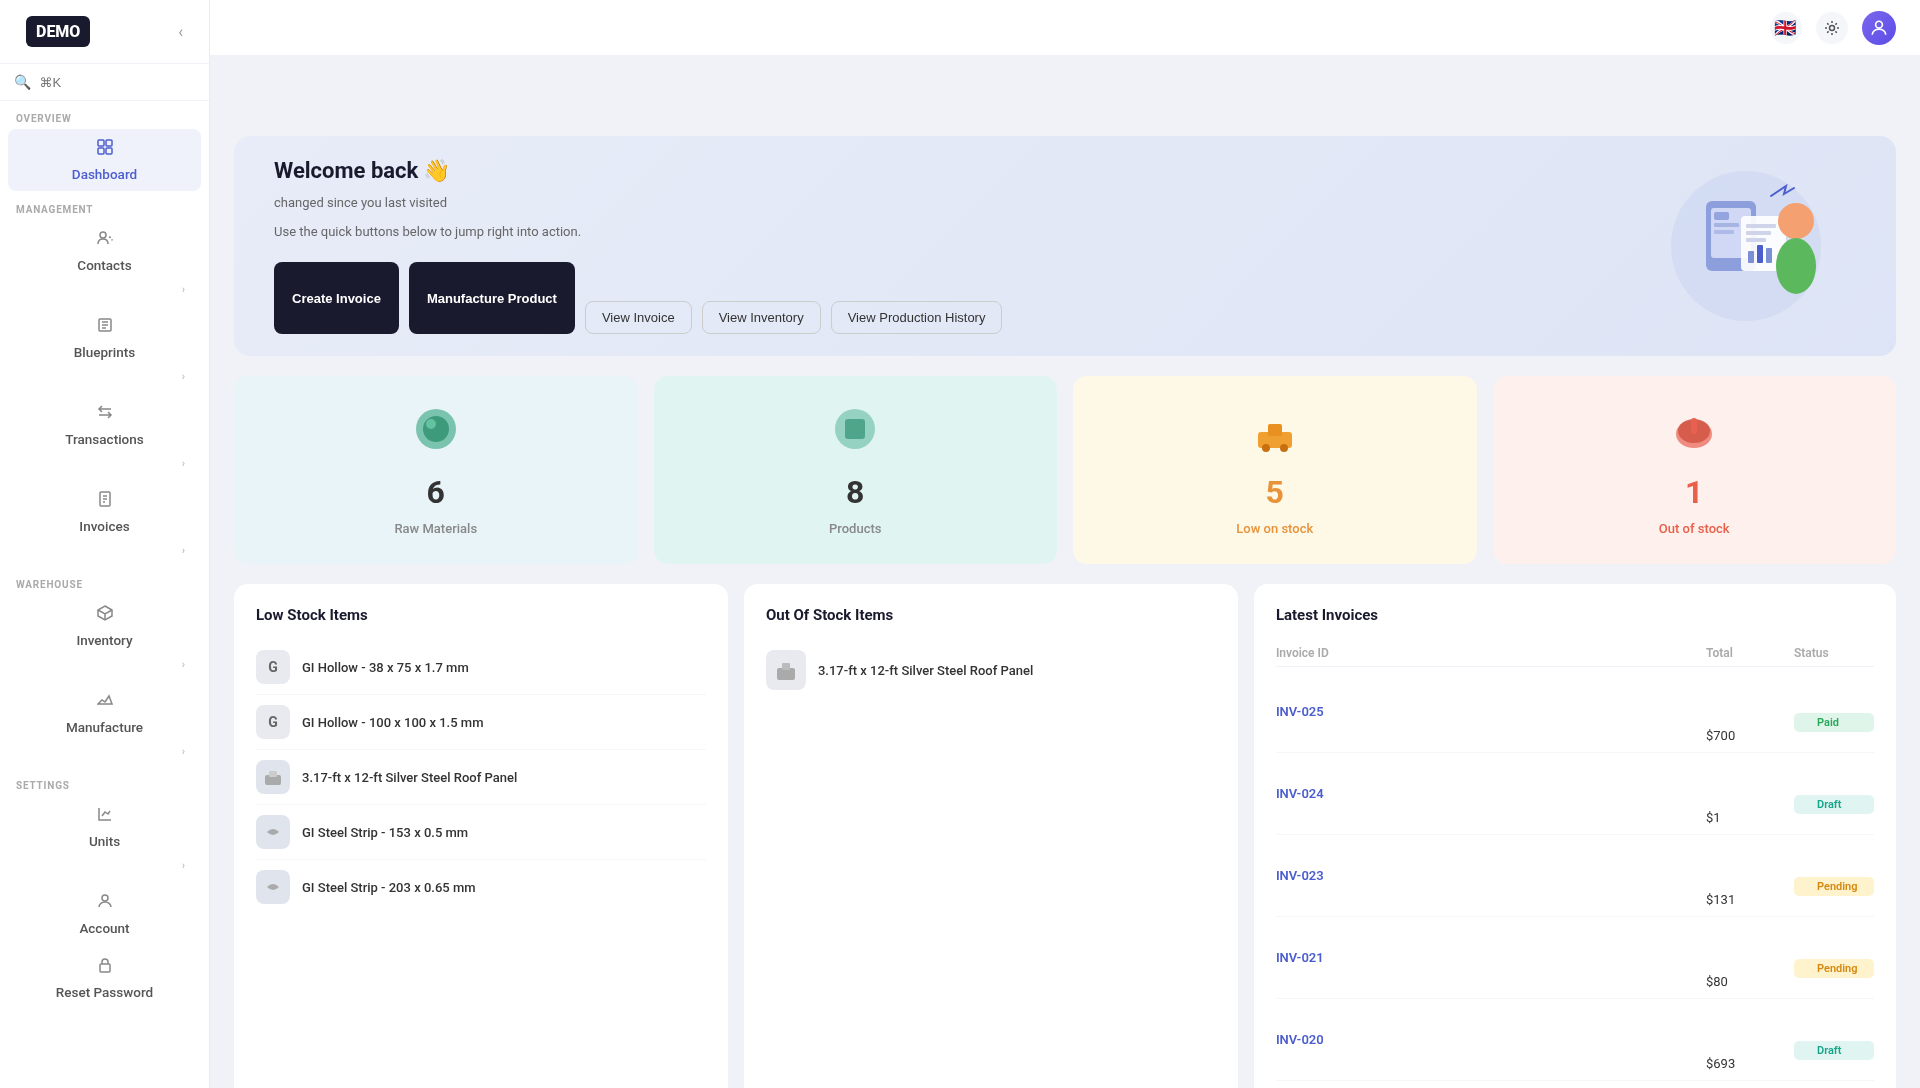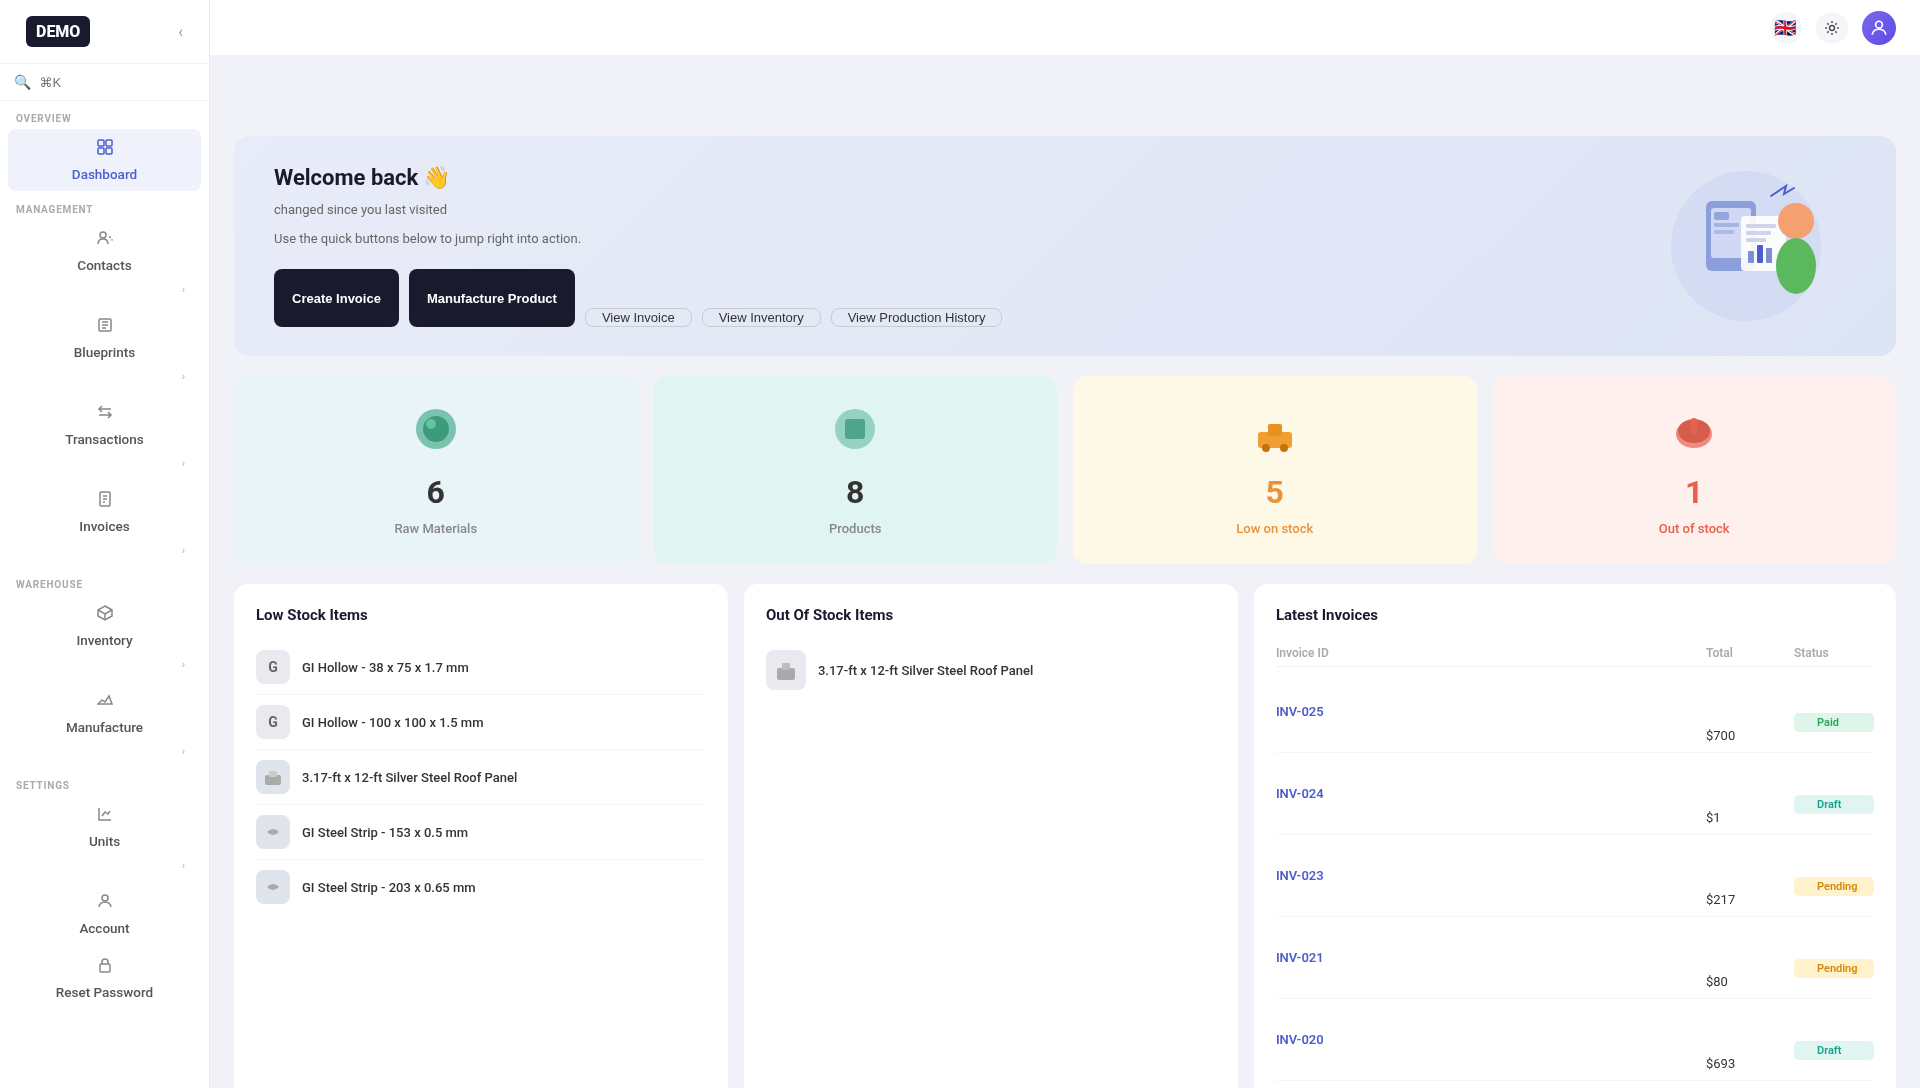--- a/index.html
+++ b/index.html
@@ -21,21 +21,21 @@
 
     
     #main { flex: 1; display: flex; flex-direction: column; overflow-y: auto; padding: 24px; gap: 20px; }
 
     
     .welcome-banner { background: linear-gradient(135deg, #e8ecf8 0%, #dde4f5 100%); border-radius: 16px; padding: 32px 40px; display: flex; align-items: center; justify-content: space-between; position: relative; overflow: hidden; min-height: 220px; }
     .welcome-text h2 { font-size: 22px; font-weight: 700; color: #1a1a2e; margin-bottom: 10px; }
     .welcome-text p { color: #666; font-size: 13px; line-height: 1.6; margin-bottom: 4px; }
     .welcome-actions { display: flex; gap: 10px; margin-top: 20px; flex-wrap: wrap; }
     .btn-primary { background: #1a1a2e; color: #fff; border: none; padding: 9px 18px; border-radius: 8px; font-size: 13px; font-weight: 600; cursor: pointer; }
-    .btn-outline { background: transparent; color: #333; border: 1.5px solid #ccc; padding: 1px 16px; border-radius: 8px; font-size: 13px; font-weight: 500; cursor: pointer; margin-top: 39px; }
+    .btn-outline { background: transparent; color: #333; border: 1.5px solid #ccc; padding: 8px 16px; border-radius: 8px; font-size: 13px; font-weight: 500; cursor: pointer; margin-top: 39px; }
     .banner-illustration { width: 220px; height: 170px; position: relative; display: flex; align-items: center; justify-content: center; }
 
     
     .stat-cards { display: grid; grid-template-columns: repeat(4, 1fr); gap: 16px; }
     .stat-card { background: #fff; border-radius: 14px; padding: 28px 20px; display: flex; flex-direction: column; align-items: center; gap: 10px; }
     .stat-card.blue { background: #e8f4f8; }
     .stat-card.teal { background: #e0f5f2; }
     .stat-card.yellow { background: #fef9e7; }
     .stat-card.peach { background: #fdf0ed; }
     .stat-icon { font-size: 36px; }
@@ -374,21 +374,21 @@
           <span class="invoice-total">$700</span>
           <span class="badge paid">Paid</span>
         </div>
         <div class="invoice-row">
           <span class="invoice-id">INV-024</span>
           <span class="invoice-total">$1</span>
           <span class="badge draft">Draft</span>
         </div>
         <div class="invoice-row">
           <span class="invoice-id">INV-023</span>
-          <span class="invoice-total">$217</span>
+          <span class="invoice-total">$131</span>
           <span class="badge pending">Pending</span>
         </div>
         <div class="invoice-row">
           <span class="invoice-id">INV-021</span>
           <span class="invoice-total">$80</span>
           <span class="badge pending">Pending</span>
         </div>
         <div class="invoice-row">
           <span class="invoice-id">INV-020</span>
           <span class="invoice-total">$693</span>

